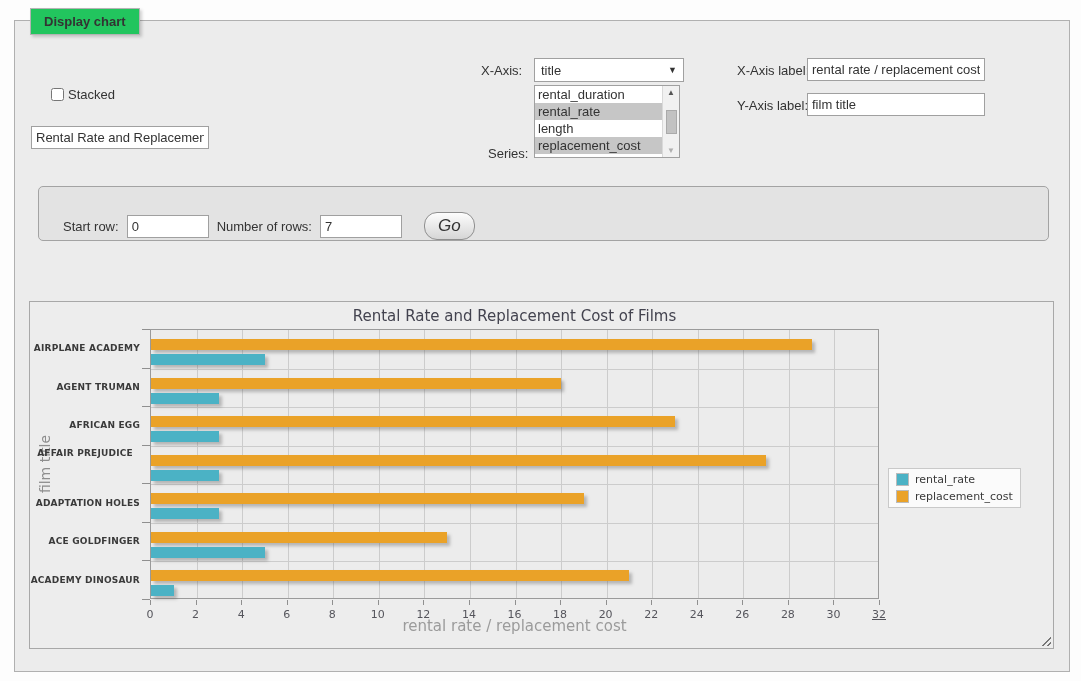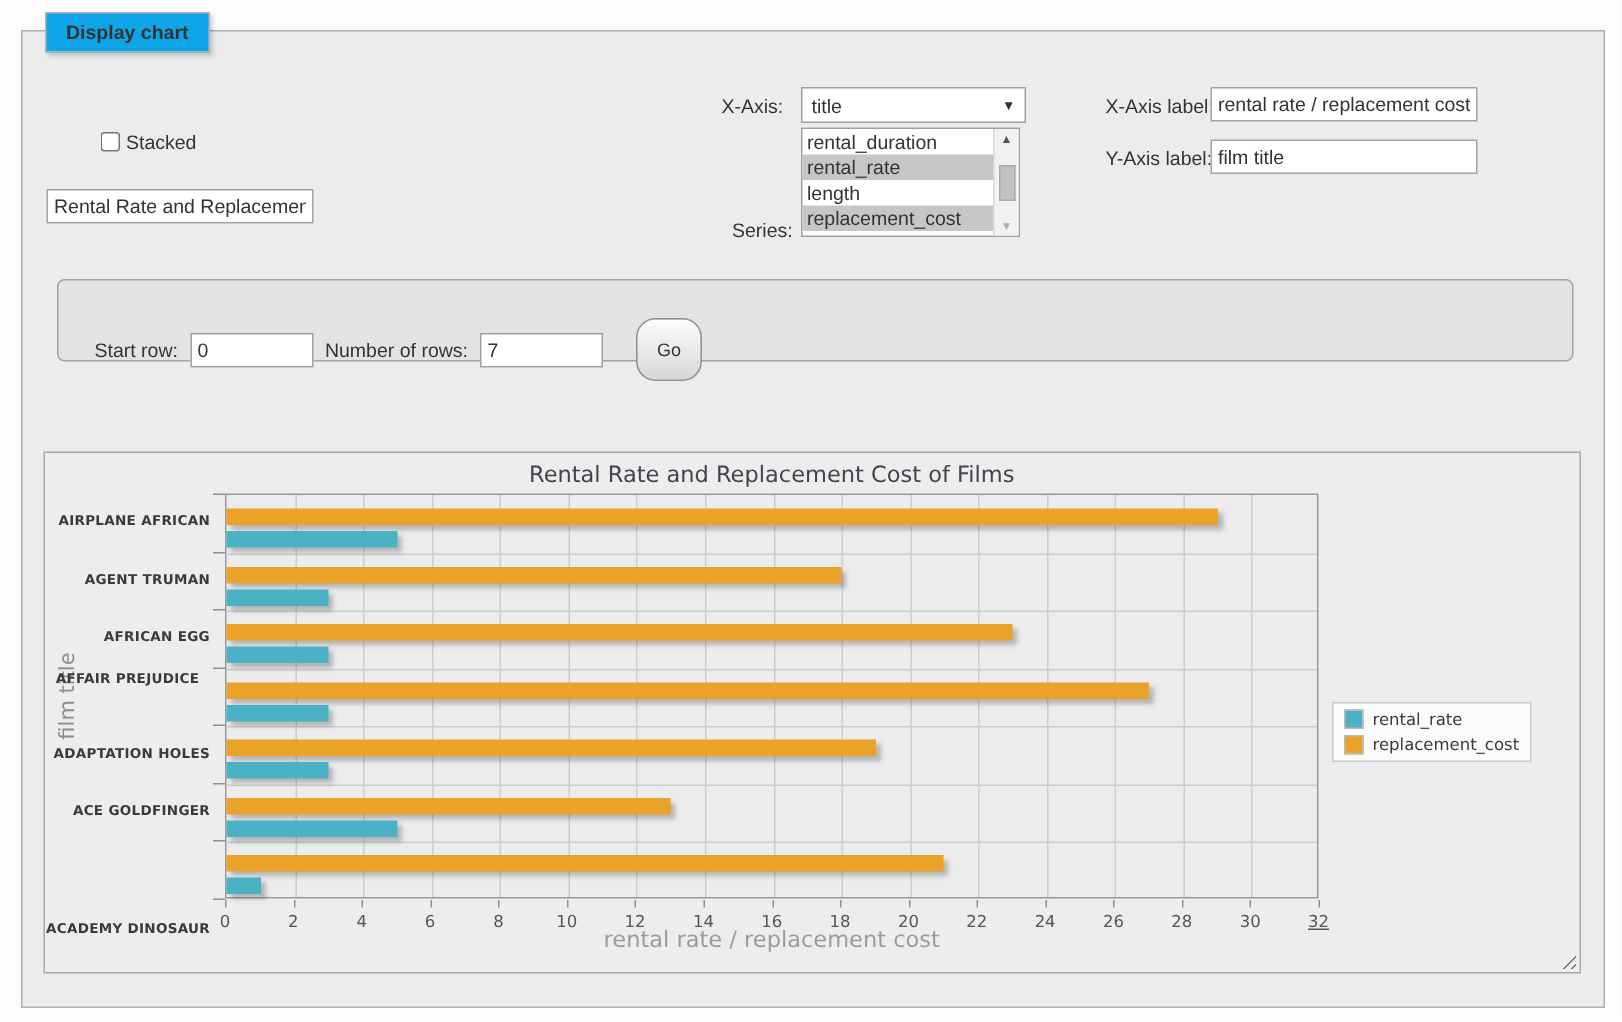--- a/index.html
+++ b/index.html
@@ -1,27 +1,27 @@
 <!DOCTYPE html>
 <html><head>
 <meta charset="utf-8">
 <style>
   * { box-sizing: border-box; margin: 0; padding: 0; }
   html,body { width:1081px; height:681px; background:#fdfdfd; overflow:hidden;
     font-family:"Liberation Sans", sans-serif; font-size:13px; color:#333; }
 
   .panel { position:absolute; left:14px; top:20px; width:1056px; height:652px;
     border:1px solid #b0b0b0; background:#ececec; }
-  .panel-legend { position:absolute; left:15px; top:-13px; background:#0ea5e9;
+  .panel-legend { position:absolute; left:15px; top:-13px; background:#22c55e;
     border:1px solid #b4b4b4; padding:5px 13px; font-weight:bold; font-size:13px;
     color:#333; box-shadow:2px 2px 3px rgba(0,0,0,0.18); z-index:5;text-align:center; }
 
   .radio-row { position:absolute; left:16px; top:33px; display:flex; gap:10px; align-items:center; }
   .radio-row label, .chk-row label { display:flex; align-items:center; gap:4px; color:#333; }
-  .chk-row { position:absolute; left:24px; top:66px;padding-left:28px; }
+  .chk-row { position:absolute; left:8px; top:66px;padding-left:28px; }
 
   input.text { border:1px solid #a0a0a0; background:#fff; height:23px; padding:2px 4px;
     font-family:"Liberation Sans", sans-serif; font-size:13px; color:#333; }
   #chart-title-input { position:absolute; left:16px; top:105px; width:178px; }
 
   .lbl { position:absolute; color:#333; }
   .select { position:absolute; left:519px; top:37px; width:150px; height:24px; background:#fff;
     border:1px solid #a0a0a0; display:flex; align-items:center; justify-content:space-between;
     padding:0 6px; cursor:default; }
   .sel-arrow { font-size:9px; color:#333; }
@@ -39,22 +39,22 @@
 
   .axis-field-label { width:78px; text-align:left; }
   #x-axis-label-input { position:absolute; left:792px; top:37px; width:178px; }
   #y-axis-label-input { position:absolute; left:792px; top:72px; width:178px; }
 
   .rowbox { position:absolute; left:23px; top:165px; width:1011px; height:55px;
     background:#e3e3e3; border:1px solid #a3a3a3; border-radius:5px; }
   .rowbox .inner { position:absolute; left:24px; top:25px; display:flex; align-items:center; gap:8px; }
   .rowbox input.text { width:82px; }
   .go-btn { margin-left:14px; border:1px solid #8f8f8f; border-radius:13px;
-    background:linear-gradient(#fdfdfd,#d6d6d6); padding:13px 13px; font-size:12px; color:#333;
-    font-family:"Liberation Sans", sans-serif; cursor:pointer; }
+    background:linear-gradient(#fdfdfd,#d6d6d6); padding:3px 13px; font-size:17px; color:#333;
+    font-family:"Liberation Sans", sans-serif; cursor:pointer;font-style:italic; }
 
   
   .chart-box { position:absolute; left:14px; top:280px; width:1025px; height:348px;
     background:#ededed; border:1px solid #a8a8a8; font-family:"DejaVu Sans", sans-serif; }
   .chart-title { position:absolute; left:120px; width:729px; top:5px; text-align:center;
     font-size:15px; color:#43434f; }
   .plot { position:absolute; left:120px; top:27px; width:729px; height:270px;
     border:1px solid #9a9a9a; background:#ececec; }
   .vline { position:absolute; top:0; bottom:0; width:1px; background:#cccccc; }
   .hline { position:absolute; left:0; right:0; height:1px; background:#cccccc; }
@@ -177,33 +177,33 @@
         <div class="lrow">
           <div class="swatch" style="background: rgb(75, 178, 197);"></div>
           <div class="ltext">rental_rate</div>
         </div>
         <div class="lrow">
           <div class="swatch" style="background: rgb(234, 162, 40);"></div>
           <div class="ltext">replacement_cost</div>
         </div>
       </div>
     <div class="grip"></div>
-  <div class="ytick-label" style="top: 41px;">AIRPLANE AFRICAN</div>
+  <div class="ytick-label" style="top: 41px;">AIRPLANE ACADEMY</div>
       <div class="ytick-mark" style="left: 112px; top: 27px;"></div>
       <div class="ytick-label" style="top: 80px;">AGENT TRUMAN</div>
       <div class="ytick-mark" style="left: 112px; top: 66px;"></div>
       <div class="ytick-label" style="top: 118px;">AFRICAN EGG</div>
       <div class="ytick-mark" style="left: 112px; top: 104px;"></div>
       <div class="ytick-label" style="top: 146px; text-align: center;">AFFAIR PREJUDICE</div>
       <div class="ytick-mark" style="left: 112px; top: 143px;"></div>
       <div class="ytick-label" style="top: 196px;">ADAPTATION HOLES</div>
       <div class="ytick-mark" style="left: 112px; top: 181px;"></div>
       <div class="ytick-label" style="top: 234px;">ACE GOLDFINGER</div>
       <div class="ytick-mark" style="left: 112px; top: 220px;"></div>
-      <div class="ytick-label" style="top: 273px; margin-top: 40px;">ACADEMY DINOSAUR</div>
+      <div class="ytick-label" style="top: 273px;">ACADEMY DINOSAUR</div>
       <div class="ytick-mark" style="left: 112px; top: 258px;"></div>
       <div class="ytick-mark" style="left: 112px; top: 297px;"></div>
       <div class="xtick-mark" style="left: 120px; top: 298px;"></div>
       <div class="xtick-label" style="left: 120px; top: 306px;">0</div>
       <div class="xtick-mark" style="left: 165.562px; top: 298px;"></div>
       <div class="xtick-label" style="left: 165.562px; top: 306px;">2</div>
       <div class="xtick-mark" style="left: 211.125px; top: 298px;"></div>
       <div class="xtick-label" style="left: 211.125px; top: 306px;">4</div>
       <div class="xtick-mark" style="left: 256.688px; top: 298px;"></div>
       <div class="xtick-label" style="left: 256.688px; top: 306px;">6</div>

